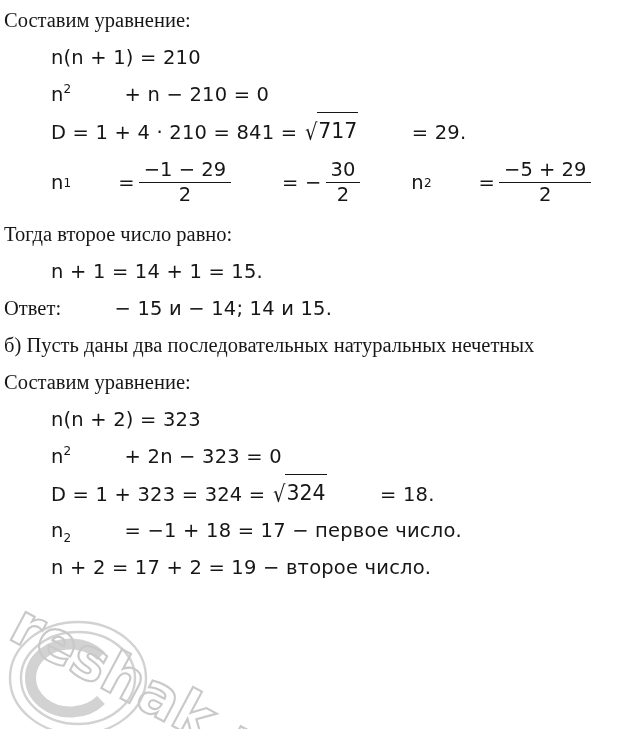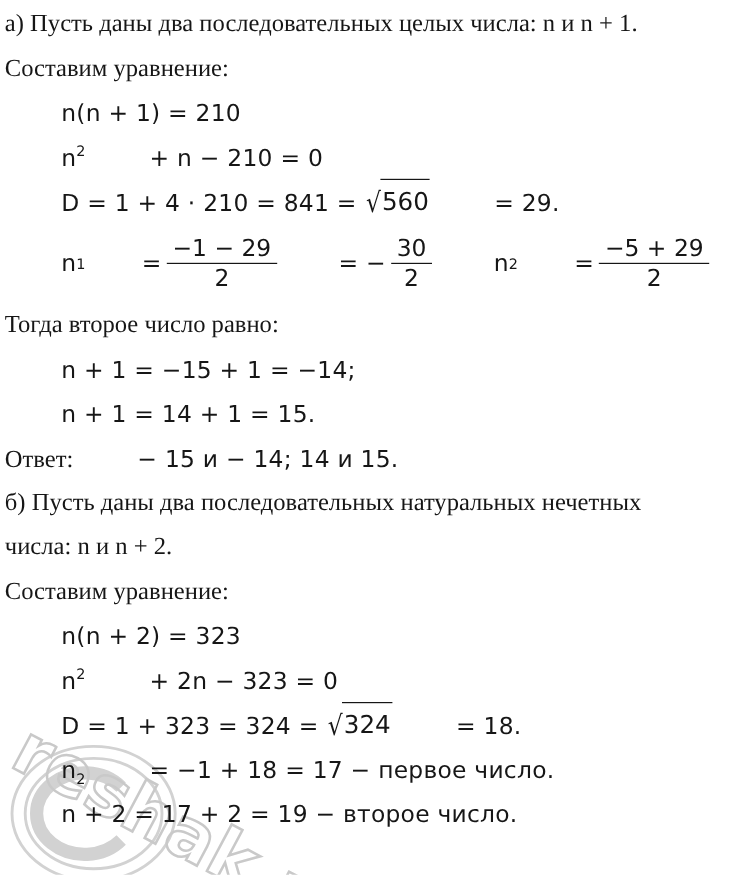--- a/index.html
+++ b/index.html
@@ -158,38 +158,35 @@
         <ellipse class="wm-ring" cx="78" cy="130" rx="68" ry="56"></ellipse>
         <ellipse class="wm-ring" cx="78" cy="130" rx="57" ry="46"></ellipse>
         <path class="wm-c" d="M101 108 a40 34 0 1 0 0 44"></path>
       </g>
       <g transform="rotate(28 20 90)">
         <text class="wm-text" x="8" y="96">reshak.ru</text>
       </g>
     </svg>
   </div>
 
-  <div class="line">
-    <span class="mser">а) Пусть даны два последовательных целых числа: n и n + 1.</span>
-  </div>
 
   <div class="line">
     <span class="mser">Составим уравнение:</span>
   </div>
 
   <div class="line">
     <span class="m">n(n + 1) = 210</span>
   </div>
 
   <div class="line">
     <span class="m">n</span><sup class="ex">2</sup><span class="m"> + n − 210 = 0</span>
   </div>
 
   <div class="line">
-    <span class="m">D = 1 + 4 · 210 = 841 = </span><span class="sqrt"><span class="rad">√</span><span class="rnd">560</span></span><span class="m"> = 29.</span>
+    <span class="m">D = 1 + 4 · 210 = 841 = </span><span class="sqrt"><span class="rad">√</span><span class="rnd">717</span></span><span class="m"> = 29.</span>
   </div>
 
   <div class="line fracline">
     <span class="m">n</span>
       <sub class="ix">1</sub>
       <span class="m"> = </span>
       <span class="frac">
         <span class="num">−1 − 29</span>
         <span class="bar"></span>
         <span class="den">2</span>
@@ -214,39 +211,33 @@
         <span class="num">20</span>
         <span class="bar"></span>
         <span class="den">2</span>
       </span>
   </div>
 
   <div class="line">
     <span class="mser">Тогда второе число равно:</span>
   </div>
 
-  <div class="line">
-    <span class="m">n + 1 = −15 + 1 = −14;</span>
-  </div>
 
   <div class="line">
     <span class="m">n + 1 = 14 + 1 = 15.</span>
   </div>
 
   <div class="line">
     <span class="mser">Ответ:</span><span class="m"> − 15 и − 14;   14 и 15.</span>
   </div>
 
   <div class="line">
     <span class="mser">б) Пусть даны два последовательных натуральных нечетных</span>
   </div>
 
-  <div class="line">
-    <span class="mser">числа:  n  и  n + 2.</span>
-  </div>
 
   <div class="line">
     <span class="mser">Составим уравнение:</span>
   </div>
 
   <div class="line">
     <span class="m">n(n + 2) = 323</span>
   </div>
 
   <div class="line">

